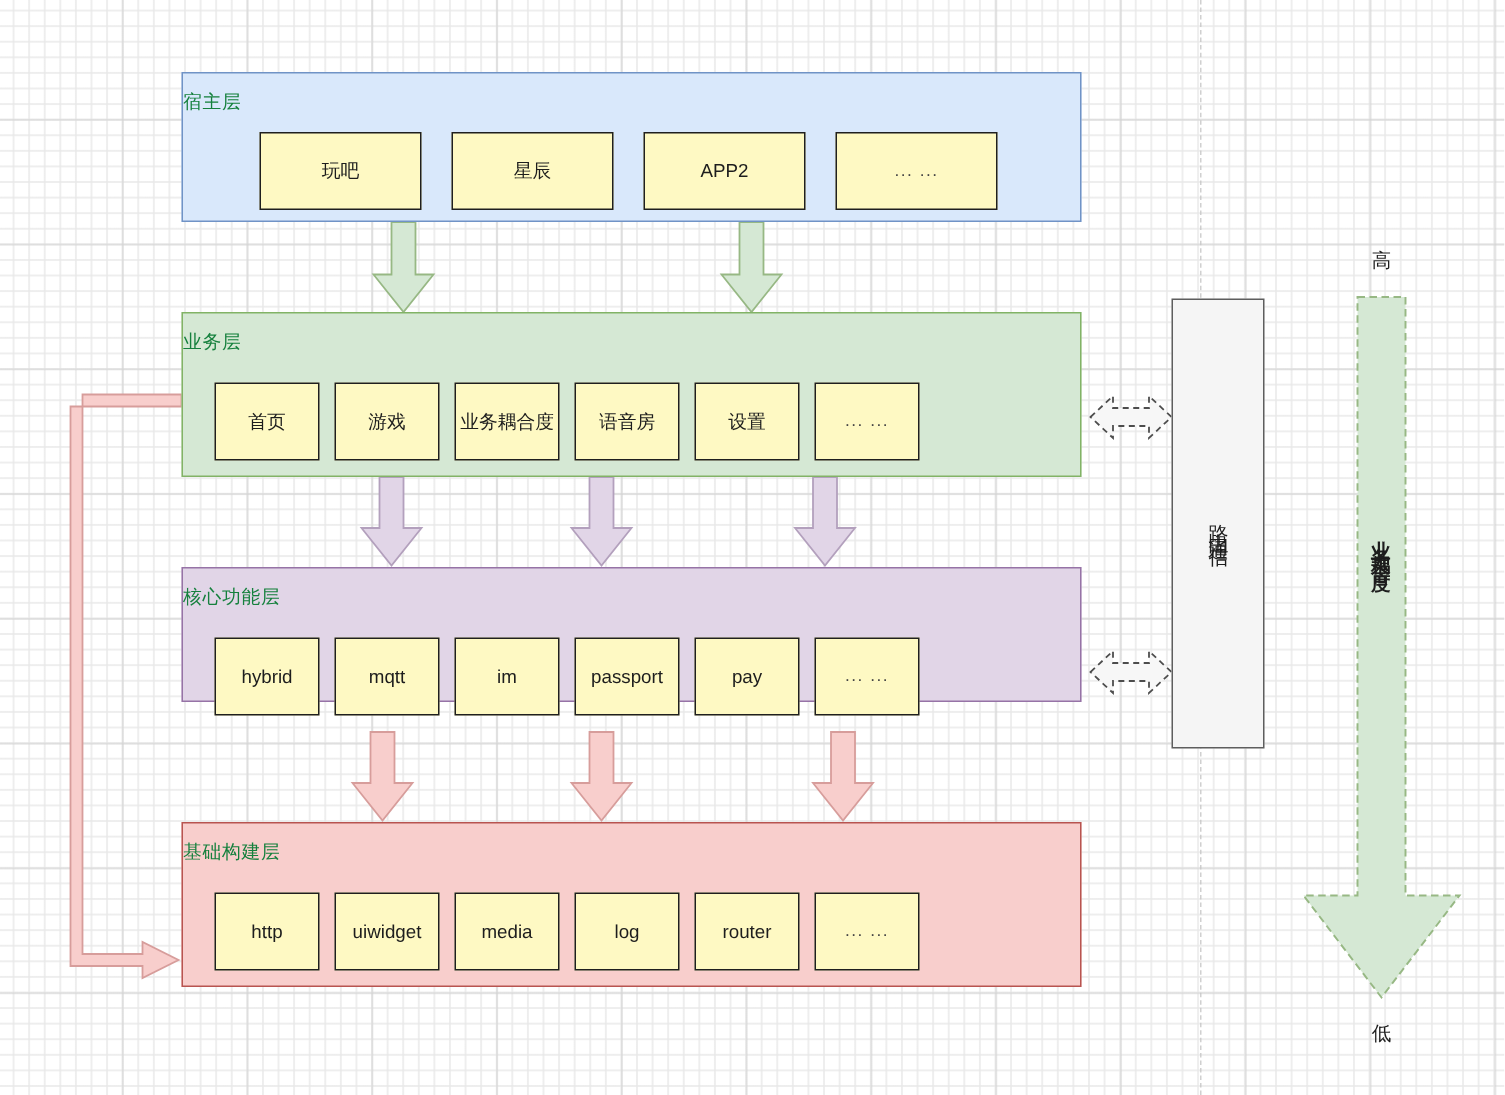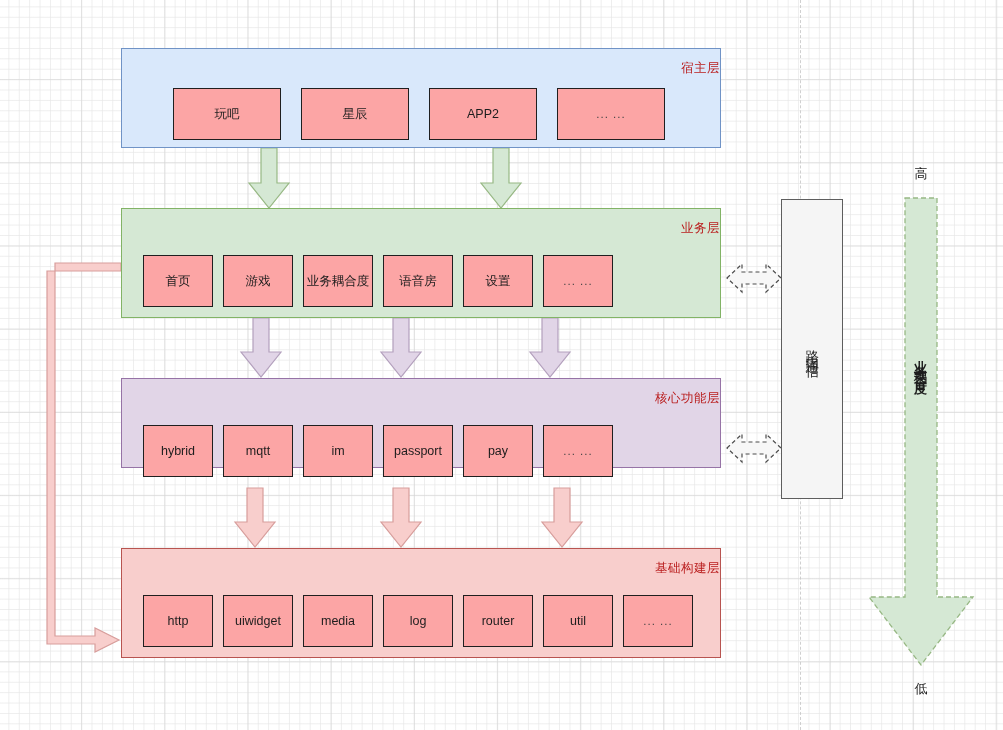--- a/index.html
+++ b/index.html
@@ -33,35 +33,35 @@
   }
   .layer {
     position: absolute;
     box-sizing: border-box;
     border-width: 1px;
     border-style: solid;
   }
   .layer-title {
     position: absolute;
     top: 11px; left: 0; right: 0;
-    text-align: right;
+    text-align: left;
     font-size: 12.5px;
-    color: #b91c1c;
+    color: #15803d;
     letter-spacing: 0.5px;
   }
   .cell-row {
     position: absolute;
     left: 21px;
     display: flex;
     gap: 10px;
   }
   .cell {
     box-sizing: border-box;
     width: 70px; height: 52px;
-    background: #fca5a5;
+    background: #fef9c3;
     border: 1.6px solid #1f1f1f;
     display: flex;
     align-items: center;
     justify-content: center;
     font-size: 12.5px;
     color: #1d1d1d;
     white-space: nowrap;
   }
   .cell.wide { width: 72px; }
   .ellipsis-cell { letter-spacing: 1px; font-size: 11.5px; color: #444; }
@@ -194,21 +194,20 @@
   </div>
 
   <div class="layer" style="left:121px; top:548px; width:600px; height:110px; background:#f8cecc; border-color:#b85450;">
     <div class="layer-title">基础构建层</div>
     <div class="cell-row" style="top:46px;">
       <div class="cell">http</div>
       <div class="cell">uiwidget</div>
       <div class="cell">media</div>
       <div class="cell">log</div>
       <div class="cell">router</div>
-      <div class="cell">util</div>
       <div class="cell ellipsis-cell">... ...</div>
     </div>
   </div>
 
   <div class="vbox" style="left:781px; top:199px; width:62px; height:300px;">
     <span class="vtext">路由通信</span>
   </div>
 
   <div class="scale-label" style="left:901px; top:165px;">高</div>
 

